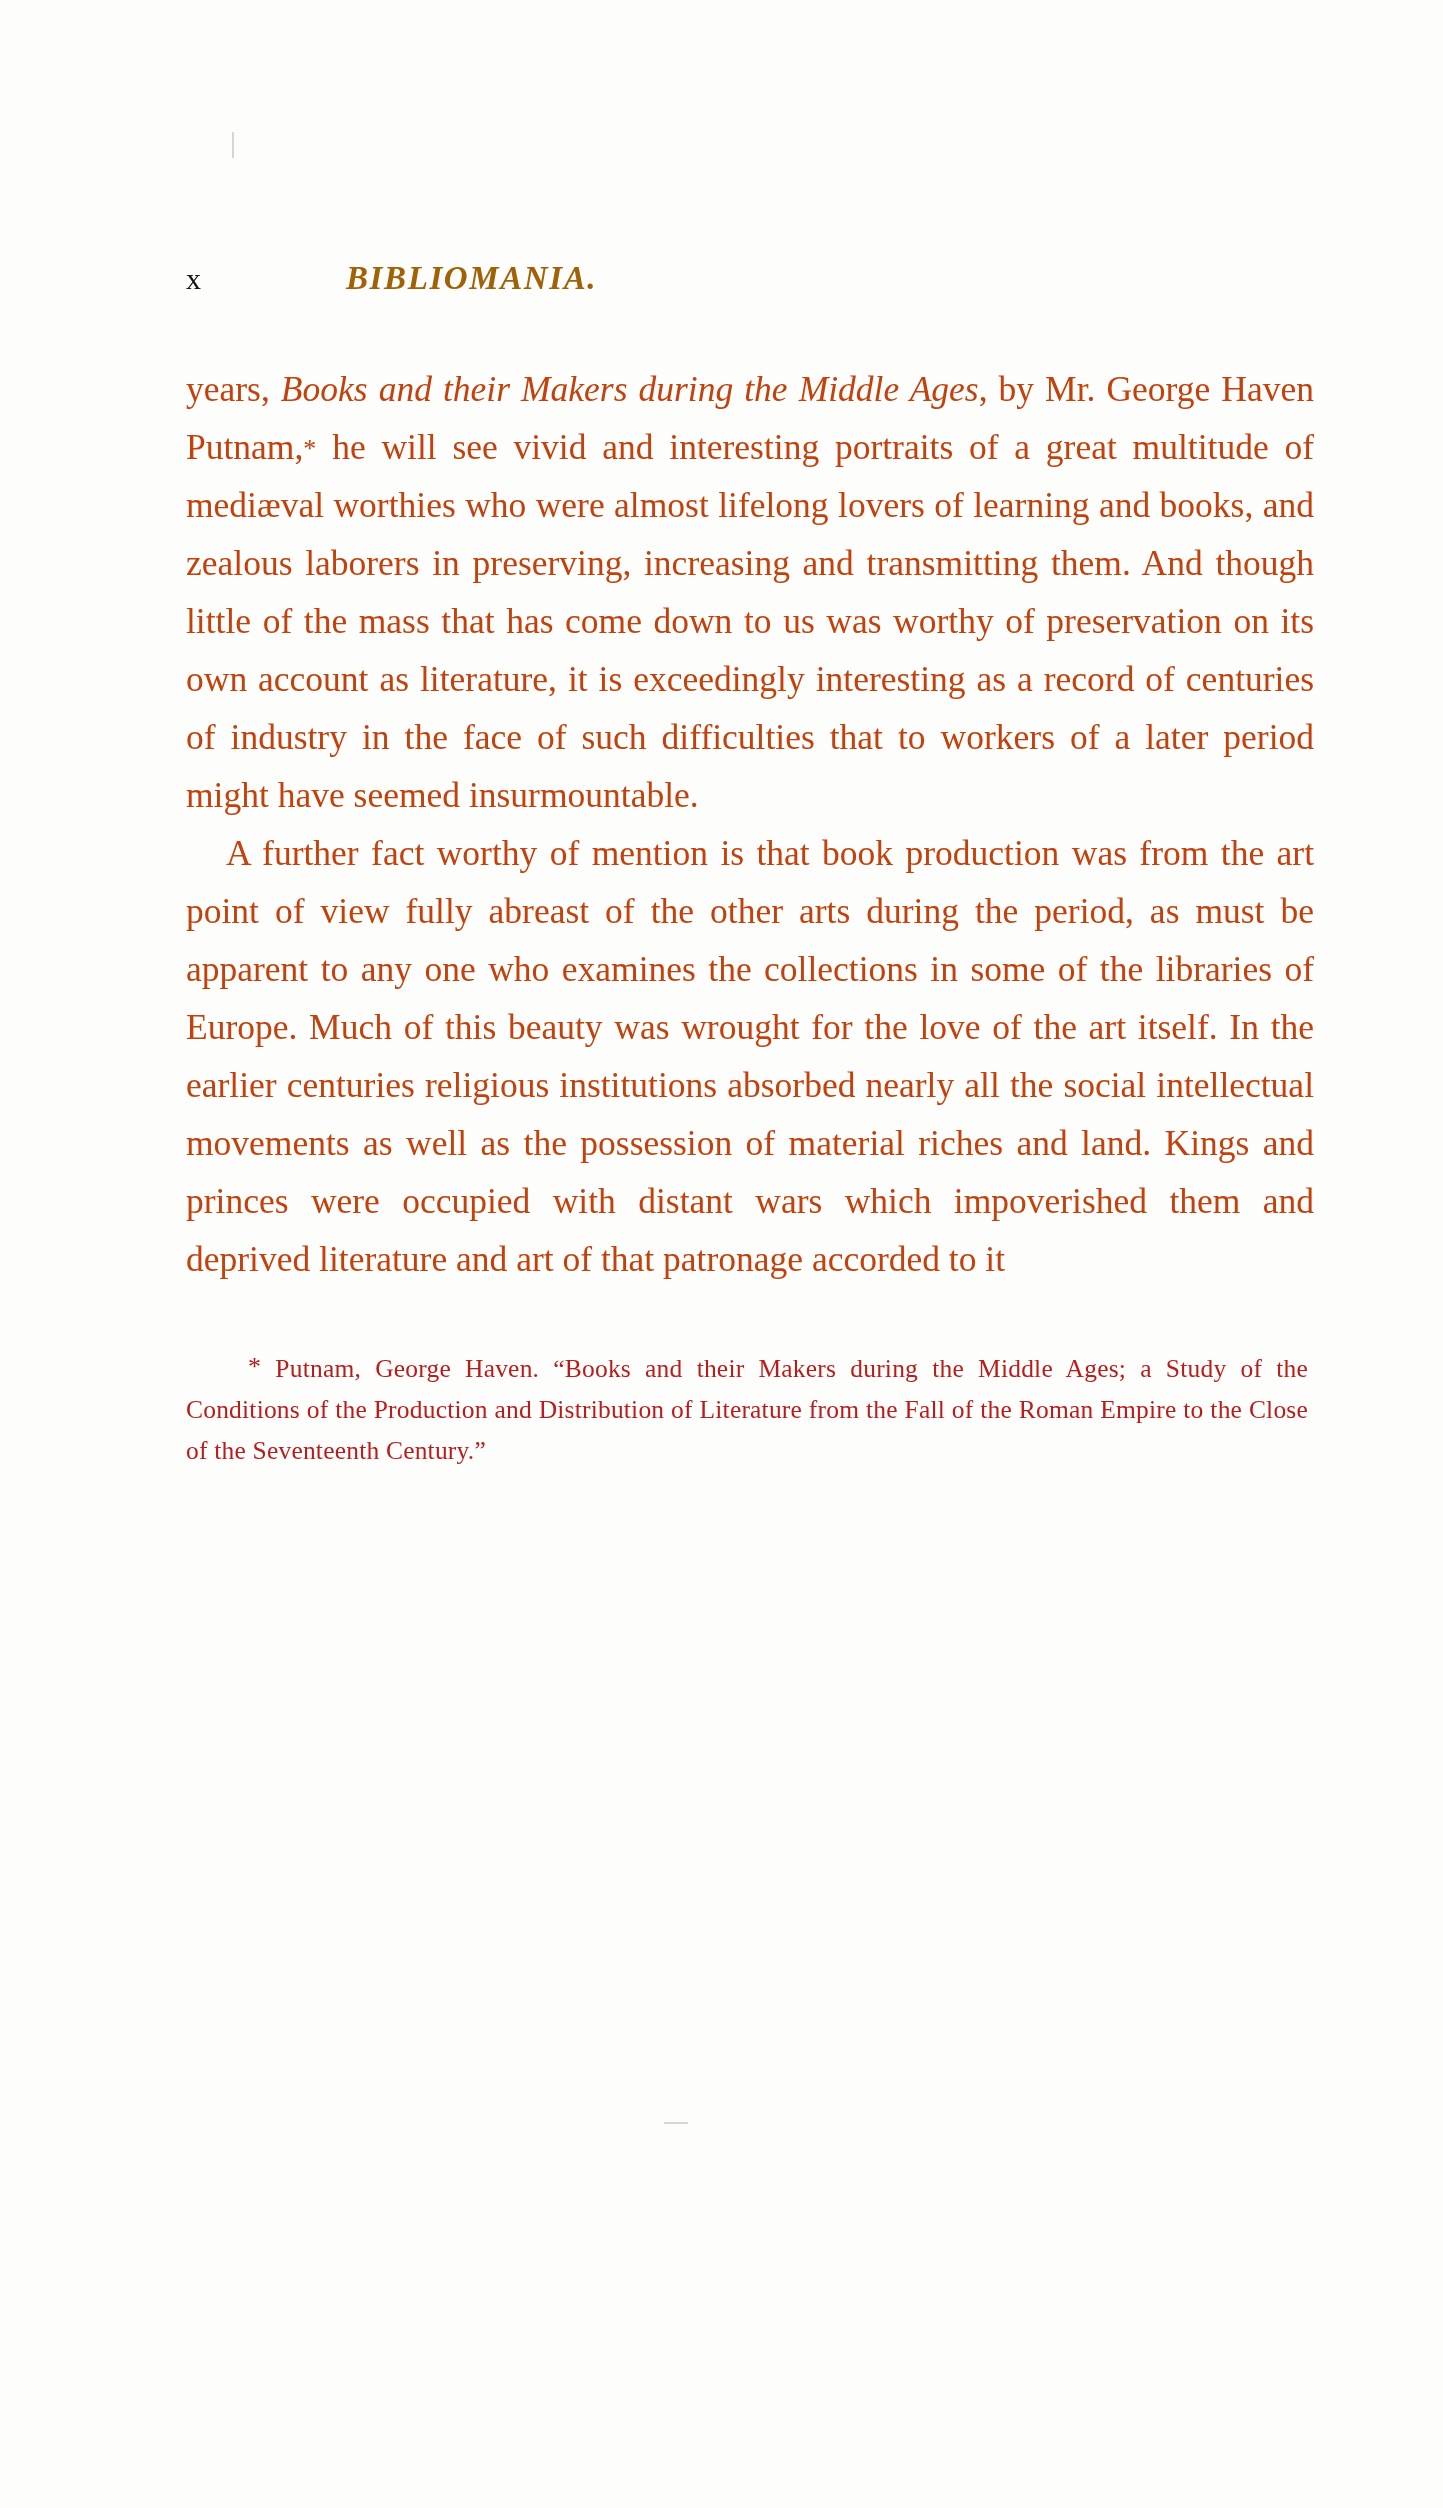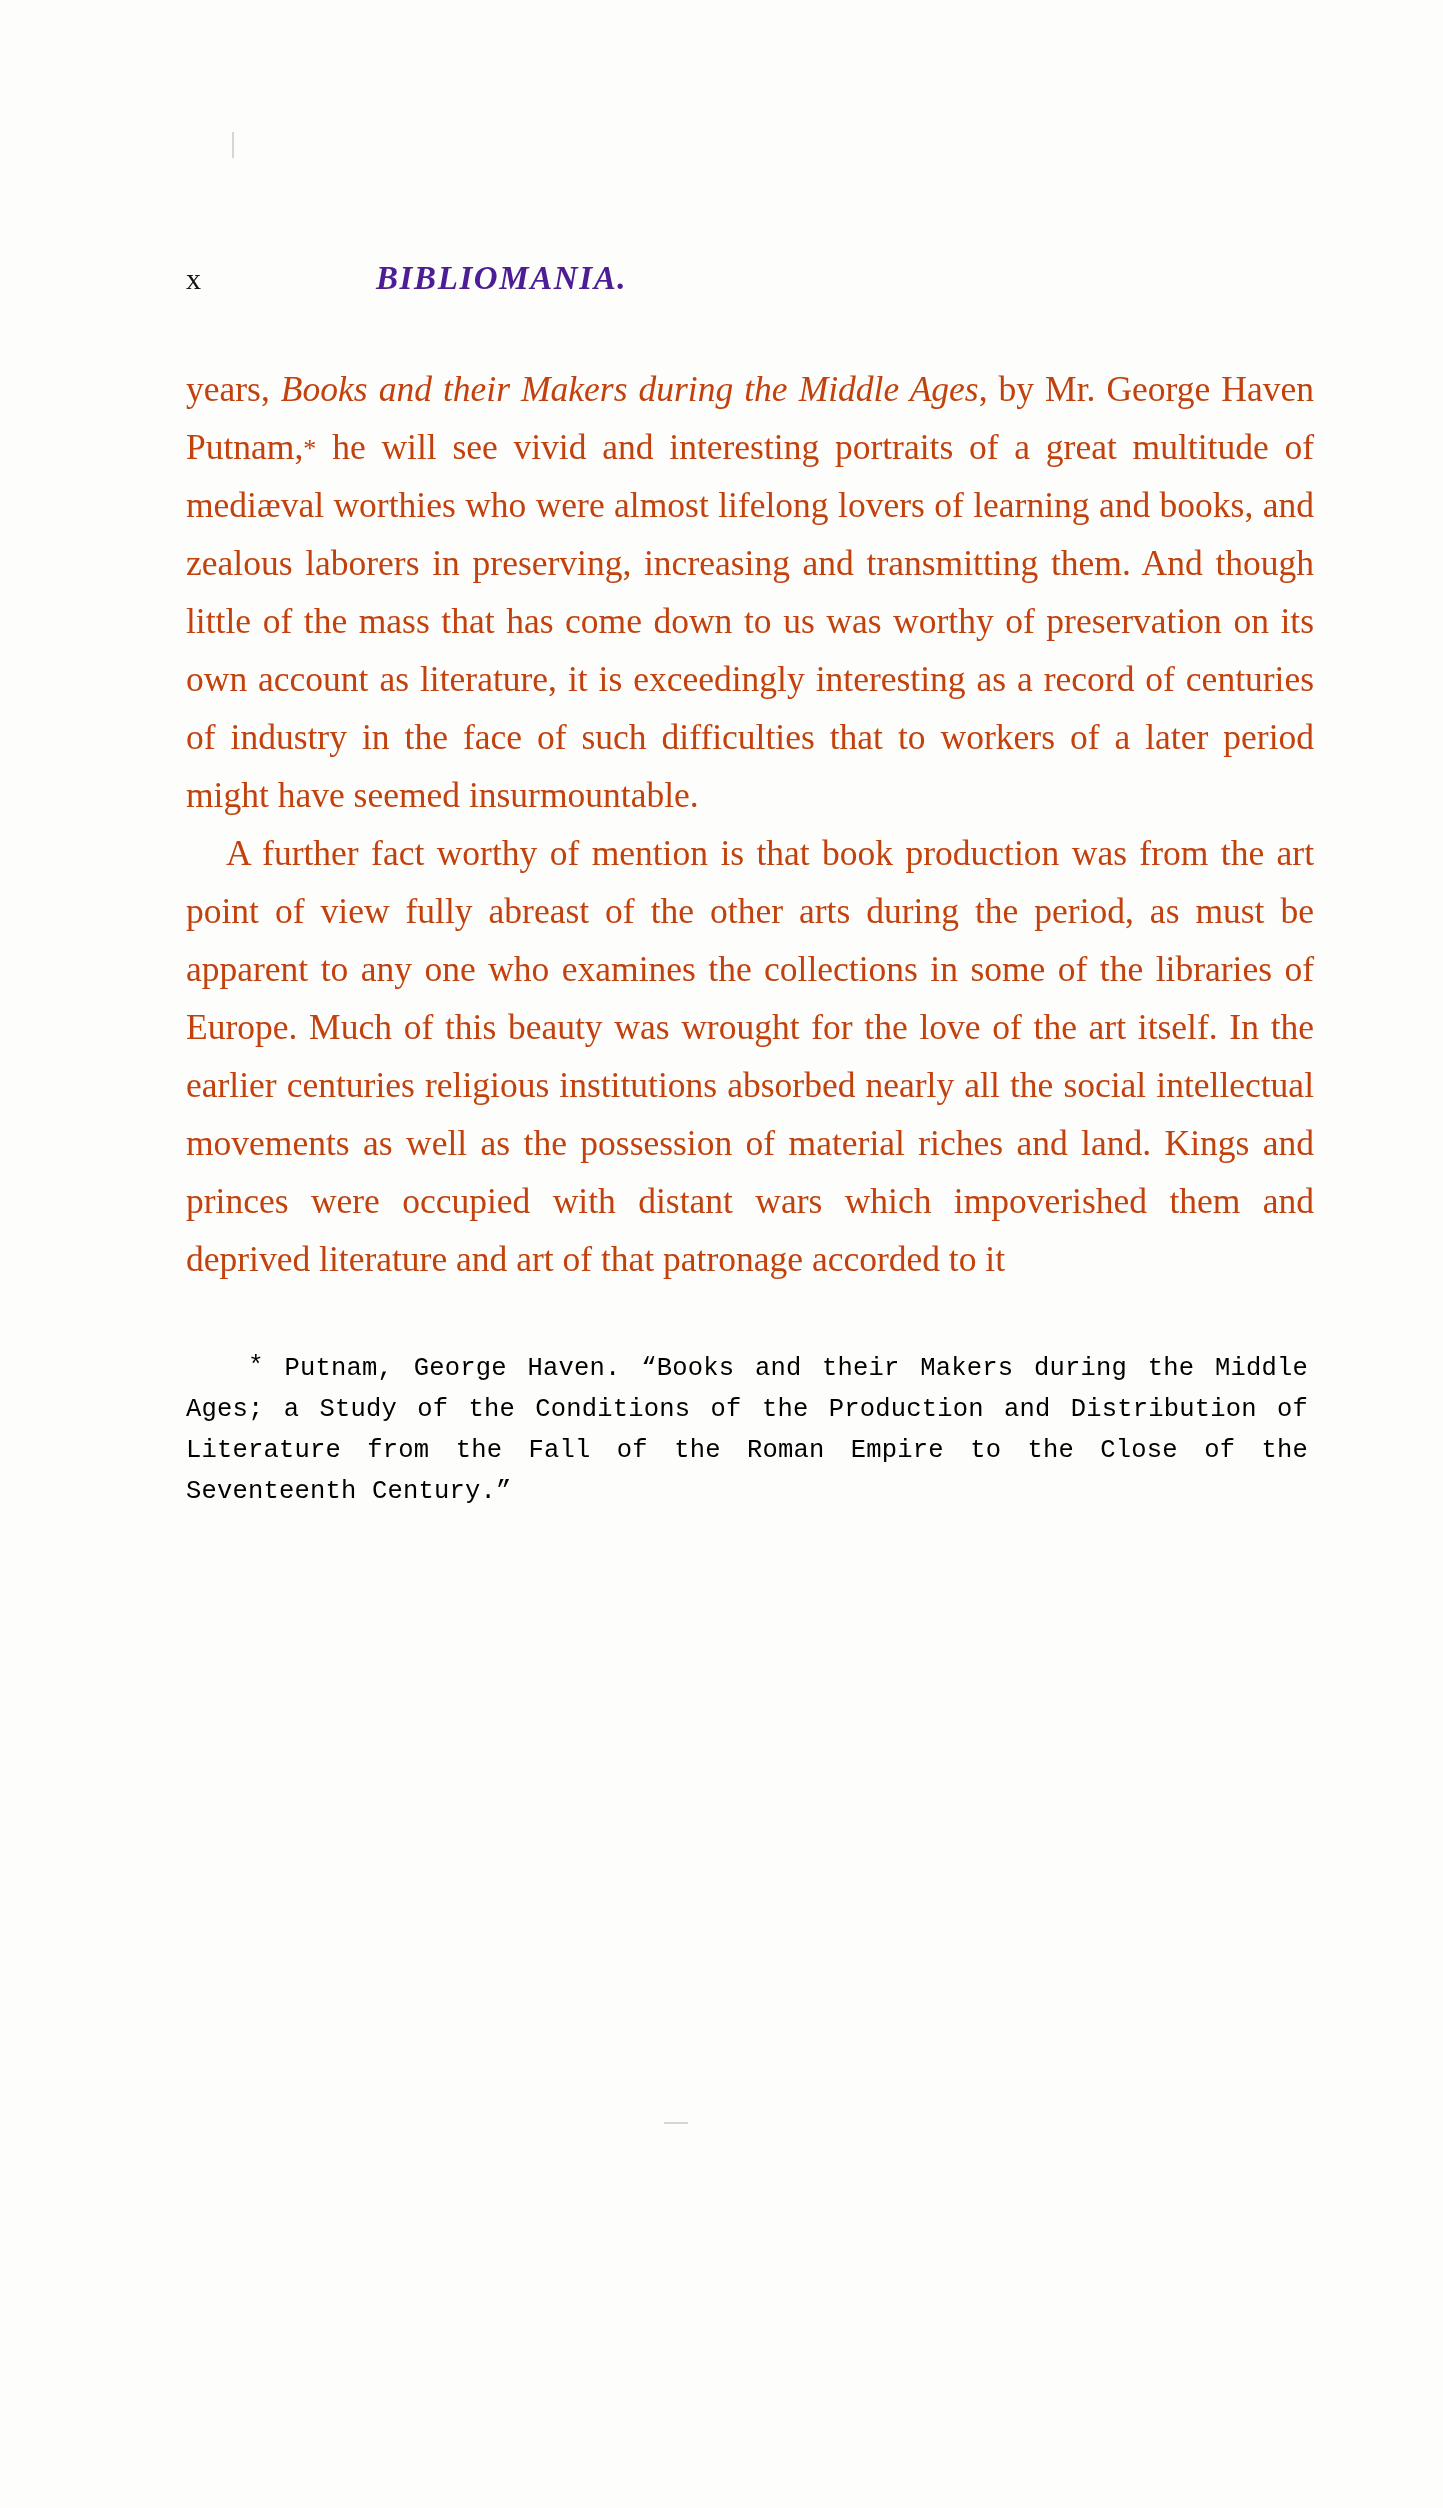--- a/index.html
+++ b/index.html
@@ -40,22 +40,22 @@
     letter-spacing: 0.5px;
     width: 80px;
     color: #141414;
   }
   .head-title {
     font-family: "Liberation Serif", serif;
     font-style: italic;
     font-weight: 700;
     font-size: 33px;
     letter-spacing: 1.6px;
-    color: #4c1d95;
-    margin-left: 110px;
+    color: #a16207;
+    margin-left: 80px;
     white-space: nowrap;
   }
   .body-text p {
     margin: 0;
     font-size: 35.5px;
     line-height: 58px;
     text-align: justify;
     text-justify: inter-word;
     color: #c2410c;
     hyphens: none;
@@ -73,26 +73,26 @@
     height: 0;
     margin-top: 56px;
     margin-bottom: 0;
   }
   .footnote {
     margin-top: 60px;
     width: 1122px;
   }
   .footnote p {
     margin: 0;
-    font-family: Liberation Mono, monospace;
+    font-family: Liberation Serif, serif;
     font-size: 25.5px;
     line-height: 41px;
     text-align: justify;
     letter-spacing: 0.2px;
-    color: #000000;
+    color: #b91c1c;
   }
   .footnote p.first {
     text-indent: 62px;
   }
   sup.ast {
     font-size: 26px;
     line-height: 0;
     vertical-align: baseline;
     position: relative;
     top: -2px;

